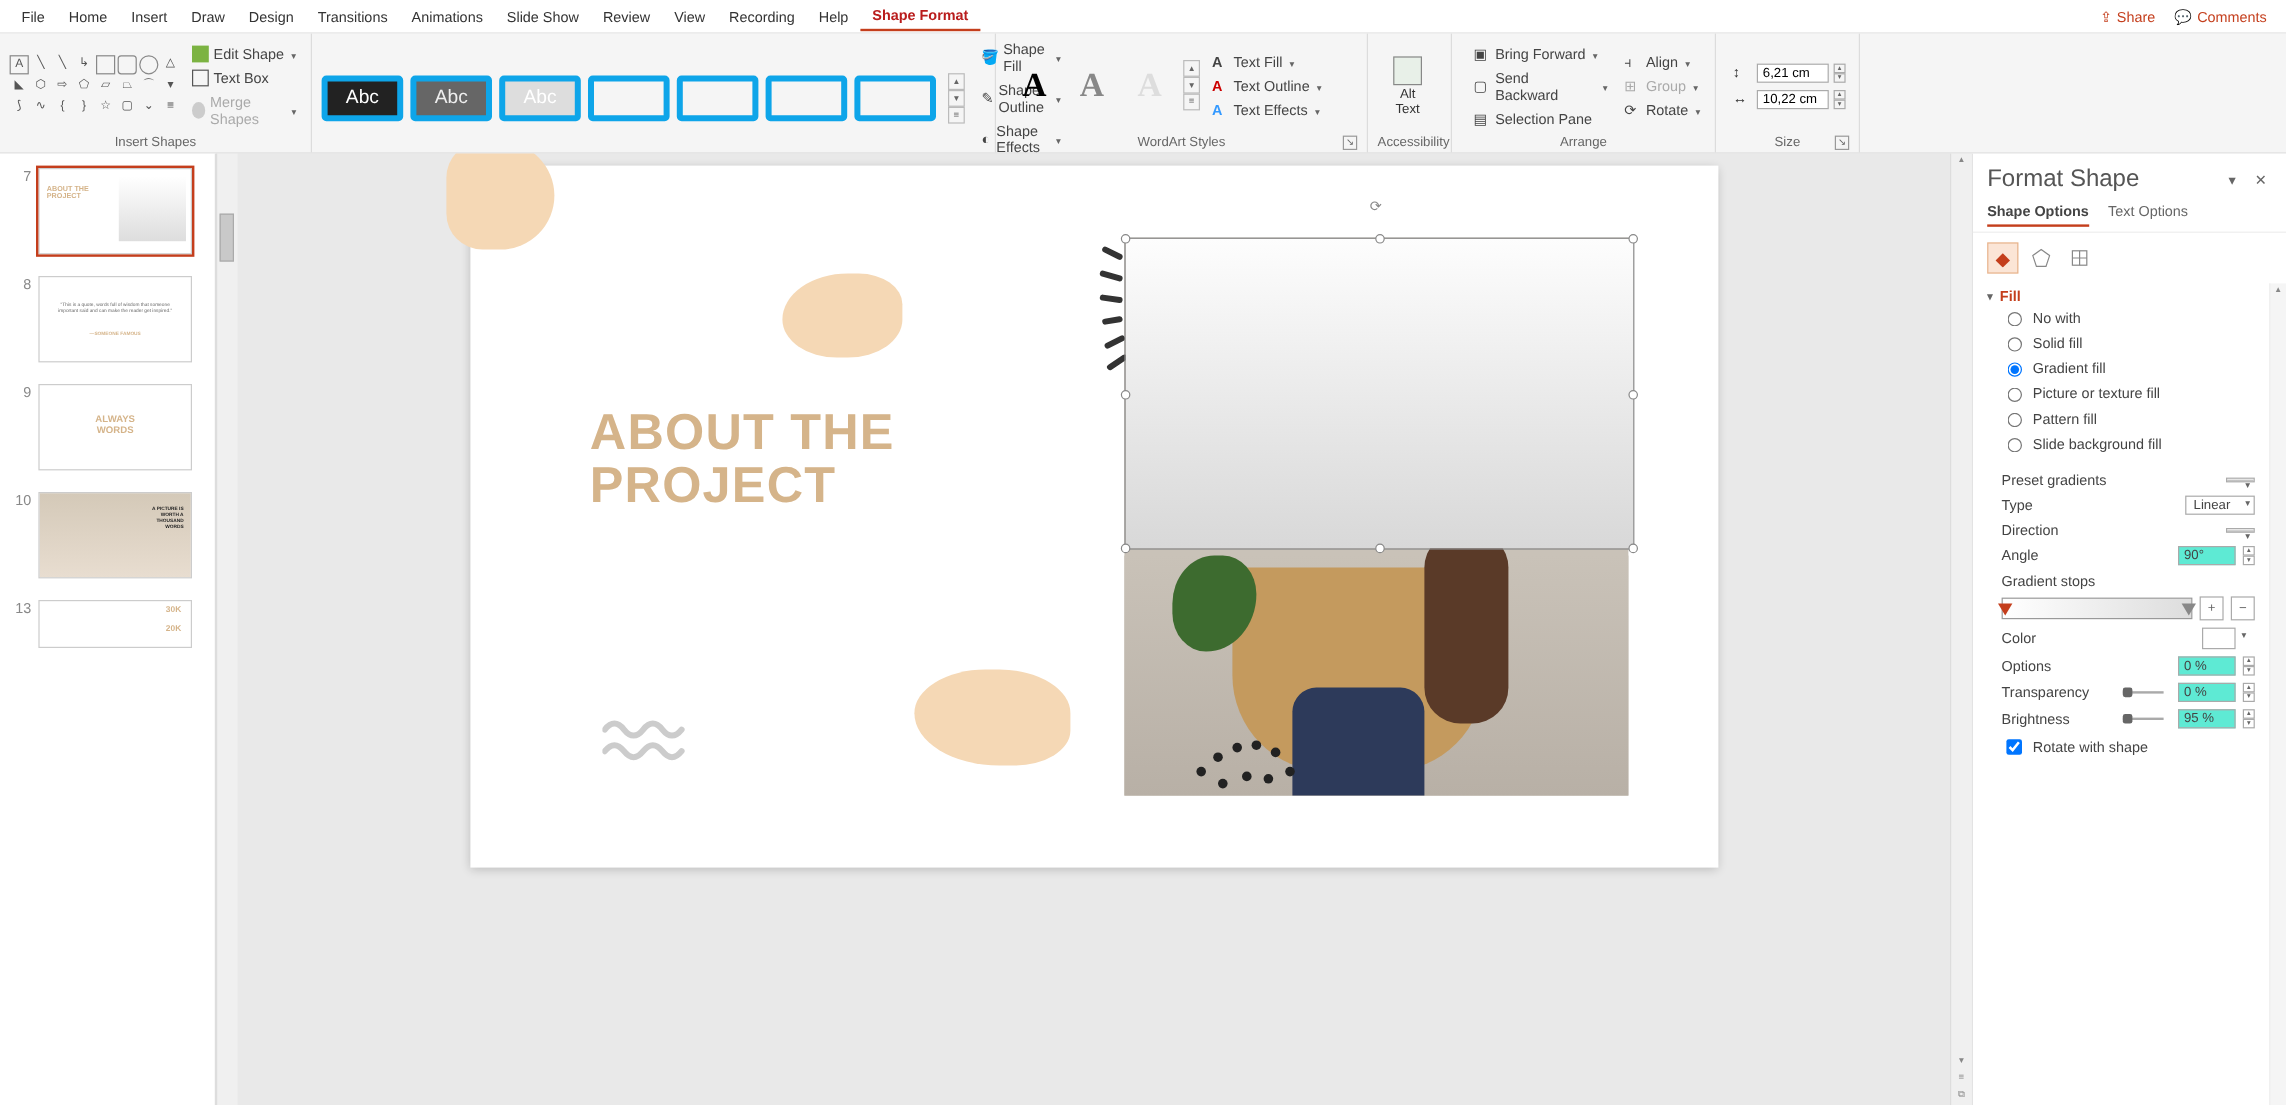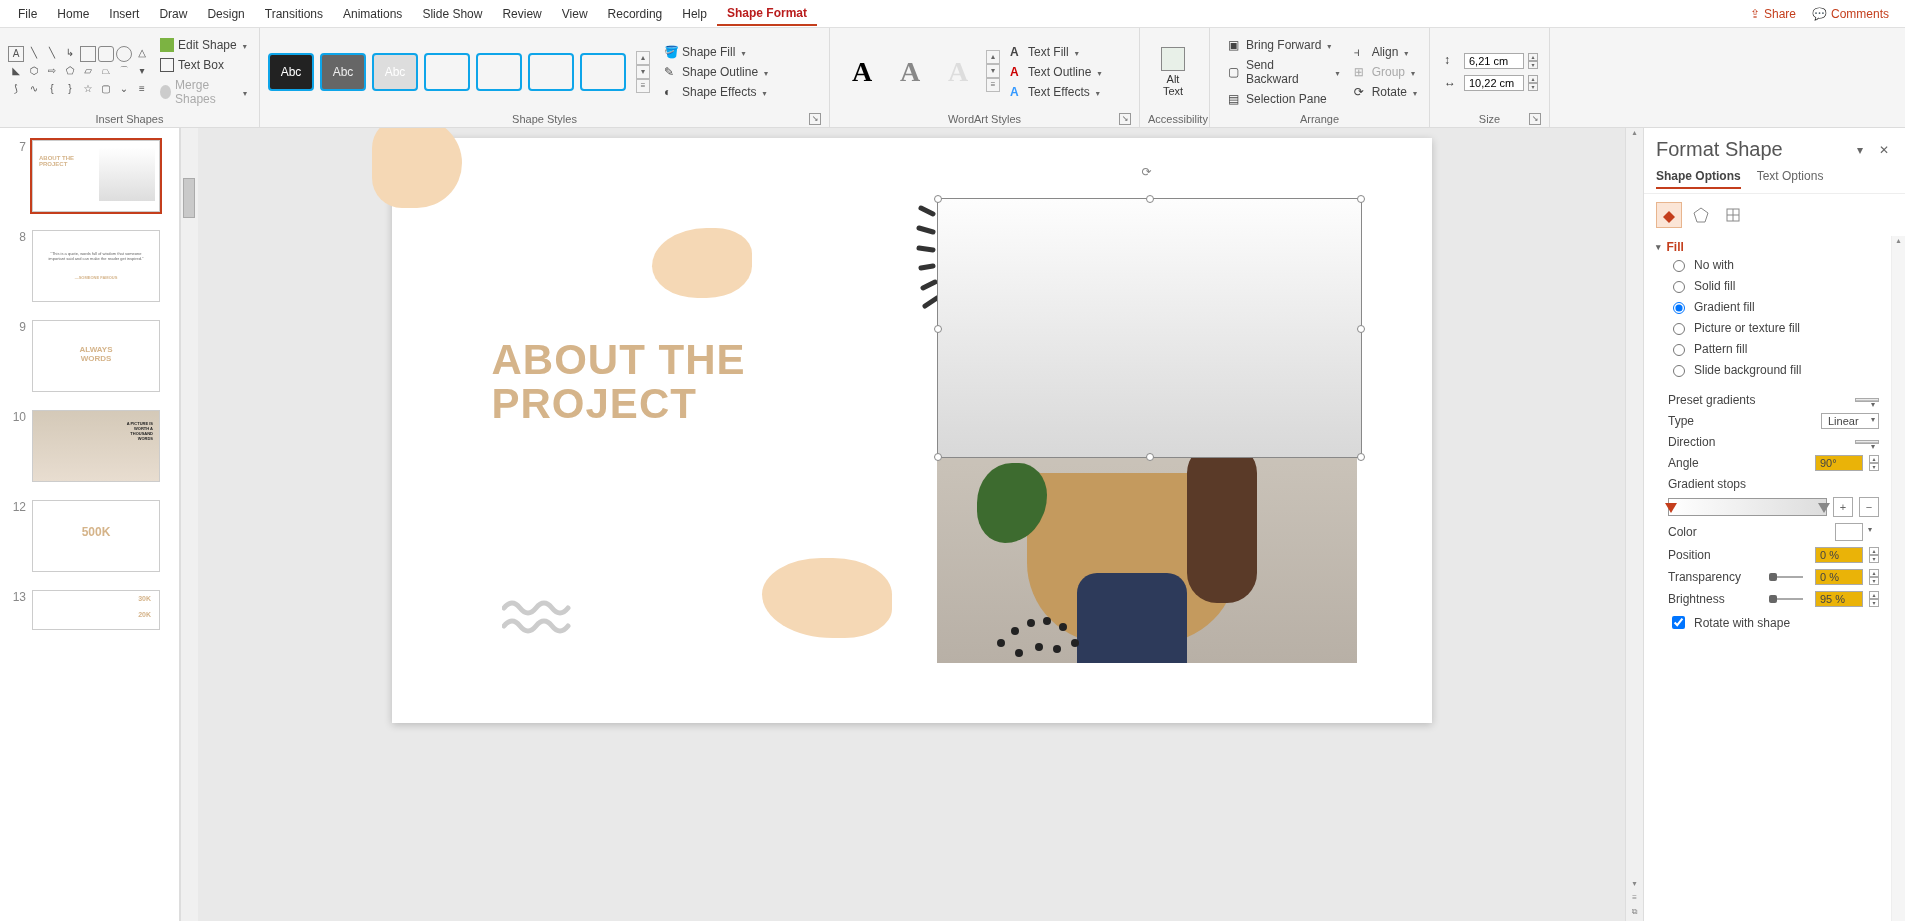--- a/index.html
+++ b/index.html
@@ -15,21 +15,21 @@
 .group-label{text-align:center;font-size:11px;color:#666;padding:2px 0;position:relative}
 .dlglaunch{position:absolute;right:0;bottom:2px;width:12px;height:12px;border:1px solid #999;font-size:8px;line-height:10px;text-align:center;color:#666;cursor:pointer}
 .shape-grid{display:grid;grid-template-columns:repeat(8,16px);gap:2px}
 .sg-item{width:16px;height:16px;border:1px solid #888;font-size:10px;line-height:14px;text-align:center;color:#555;cursor:pointer}
 .sg-item.noborder{border:none}
 .vstack{display:flex;flex-direction:column;gap:2px;margin-left:6px}
 .hbtn{display:flex;align-items:center;gap:4px;padding:2px 4px;cursor:pointer;font-size:12px;color:#444}
 .hbtn .ic{width:14px;height:14px;display:inline-block}
 .hbtn .caret::after{content:"▾";font-size:8px;color:#666;margin-left:2px}
 .style-gallery{display:flex;gap:6px;align-items:center}
-.style-swatch{width:46px;height:38px;border:2px solid #0ea5e9;border-radius:4px;display:flex;align-items:center;justify-content:center;font-size:12px;cursor:pointer}
+.style-swatch{width:68px;height:38px;border:5px solid #0ea5e9;border-radius:4px;display:flex;align-items:center;justify-content:center;font-size:16px;cursor:pointer}
 .gallery-ctrl{display:flex;flex-direction:column;margin-left:4px}
 .gallery-ctrl div{width:14px;height:14px;border:1px solid #bbb;font-size:8px;line-height:12px;text-align:center;cursor:pointer;color:#666}
 .wa-swatch{width:48px;height:44px;display:flex;align-items:center;justify-content:center;font-size:28px;font-weight:700;font-family:Georgia,serif;cursor:pointer}
 .bigbtn{display:flex;flex-direction:column;align-items:center;justify-content:center;width:50px;height:56px;cursor:pointer}
 .bigbtn .bic{width:24px;height:24px;margin-bottom:2px}
 .size-input{display:flex;align-items:center;gap:4px;margin:2px 0}
 .size-input .sic{width:16px;height:16px}
 .size-input input{width:60px;font-size:11px;padding:1px 4px;border:1px solid #aaa}
 .spin{display:flex;flex-direction:column}
 .spin div{width:10px;height:8px;border:1px solid #aaa;font-size:6px;line-height:6px;text-align:center;cursor:pointer;color:#666}
@@ -60,21 +60,21 @@
 .cat-btn{width:26px;height:26px;border:1px solid transparent;display:flex;align-items:center;justify-content:center;cursor:pointer}
 .cat-btn.active{background:#fbe5d6;border-color:#e8b58e}
 .section{padding:4px 12px}
 .section-hdr{display:flex;align-items:center;gap:6px;cursor:pointer;font-size:12px;color:#c43e1c;font-weight:600}
 .section-hdr::before{content:"▾";font-size:9px;color:#666}
 .frow{display:flex;align-items:center;padding:3px 0 3px 12px;gap:6px;font-size:12px;color:#444}
 .frow label{flex:1}
 .frow input[type=radio]{width:12px;height:12px}
 .combo{border:1px solid #aaa;padding:1px 16px 1px 6px;font-size:11px;min-width:58px;position:relative;background:#fff;cursor:pointer}
 .combo::after{content:"▾";position:absolute;right:3px;top:1px;font-size:8px;color:#666}
-.numbox{border:1px solid #aaa;padding:1px 4px;font-size:11px;width:48px;background:#eab308}
+.numbox{border:1px solid #aaa;padding:1px 4px;font-size:11px;width:48px;background:#5eead4}
 .slider{flex:0 0 34px;height:2px;background:#aaa;position:relative;margin-right:6px}
 .slider::after{content:"";width:8px;height:8px;background:#666;position:absolute;top:-3px;left:0;border-radius:2px}
 .grad-track{height:18px;border:1px solid #999;background:linear-gradient(90deg,#fff,#ddd);position:relative;margin:4px 0;cursor:pointer}
 .grad-stop{width:12px;height:14px;position:absolute;top:4px;border-left:6px solid transparent;border-right:6px solid transparent;border-top:10px solid #c43e1c}
 .stop-row{display:flex;align-items:center;gap:6px}
 .stop-btn{width:20px;height:20px;border:1px solid #aaa;display:flex;align-items:center;justify-content:center;cursor:pointer;font-size:11px;color:#666}
 .colorbtn{width:28px;height:18px;border:1px solid #aaa;background:#fff;position:relative;cursor:pointer}
 .colorbtn::after{content:"▾";position:absolute;right:-10px;top:1px;font-size:8px;color:#666}
 .pane-scroll{width:14px;background:#f5f5f5;border-left:1px solid #eee}
 .blob{position:absolute;background:#f5d8b5;border-radius:50%}
@@ -332,26 +332,20 @@
     <div class="thumb-row">
         <div class="thumb-num">10</div>
       <div class="thumb" style="background:linear-gradient(#d4c9b8,#e8ddd0)">
         <div style="position:absolute;right:6px;top:10px;font-size:4px;font-weight:900;color:#222;white-space:pre-line;text-align:right">A PICTURE IS
 WORTH A
 THOUSAND
 WORDS</div>
       </div>
     </div>
     <div class="thumb-row">
-        <div class="thumb-num">12</div>
-      <div class="thumb">
-        <div style="position:absolute;left:0;right:0;top:24px;font-size:12px;font-weight:900;color:#d5b48a;text-align:center">500K</div>
-      </div>
-    </div>
-    <div class="thumb-row">
         <div class="thumb-num">13</div>
       <div class="thumb" style="height:40px">
         <div style="position:absolute;right:8px;top:4px;font-size:7px;font-weight:900;color:#d5b48a">30K</div>
         <div style="position:absolute;right:8px;top:20px;font-size:7px;font-weight:900;color:#d5b48a">20K</div>
       </div>
     </div>
   </div>
 
   <div class="vscroll">
     <div class="scroll-thumb" style="top:50px;height:40px"></div>
@@ -511,21 +505,21 @@
             </div>
             <div class="stop-btn">+</div>
             <div class="stop-btn">−</div>
           </div>
           <div class="frow">
               <label>Color</label>
               <div class="colorbtn"></div>
               <span style="width:10px"></span>
             </div>
           <div class="frow">
-              <label>Position</label>
+              <label>Options</label>
               <div class="numbox">0 %</div>
               <div class="spin">
                 <div>▴</div>
                 <div>▾</div>
               </div>
             </div>
           <div class="frow">
               <label>Transparency</label>
               <div class="slider"></div>
               <div class="numbox">0 %</div>

